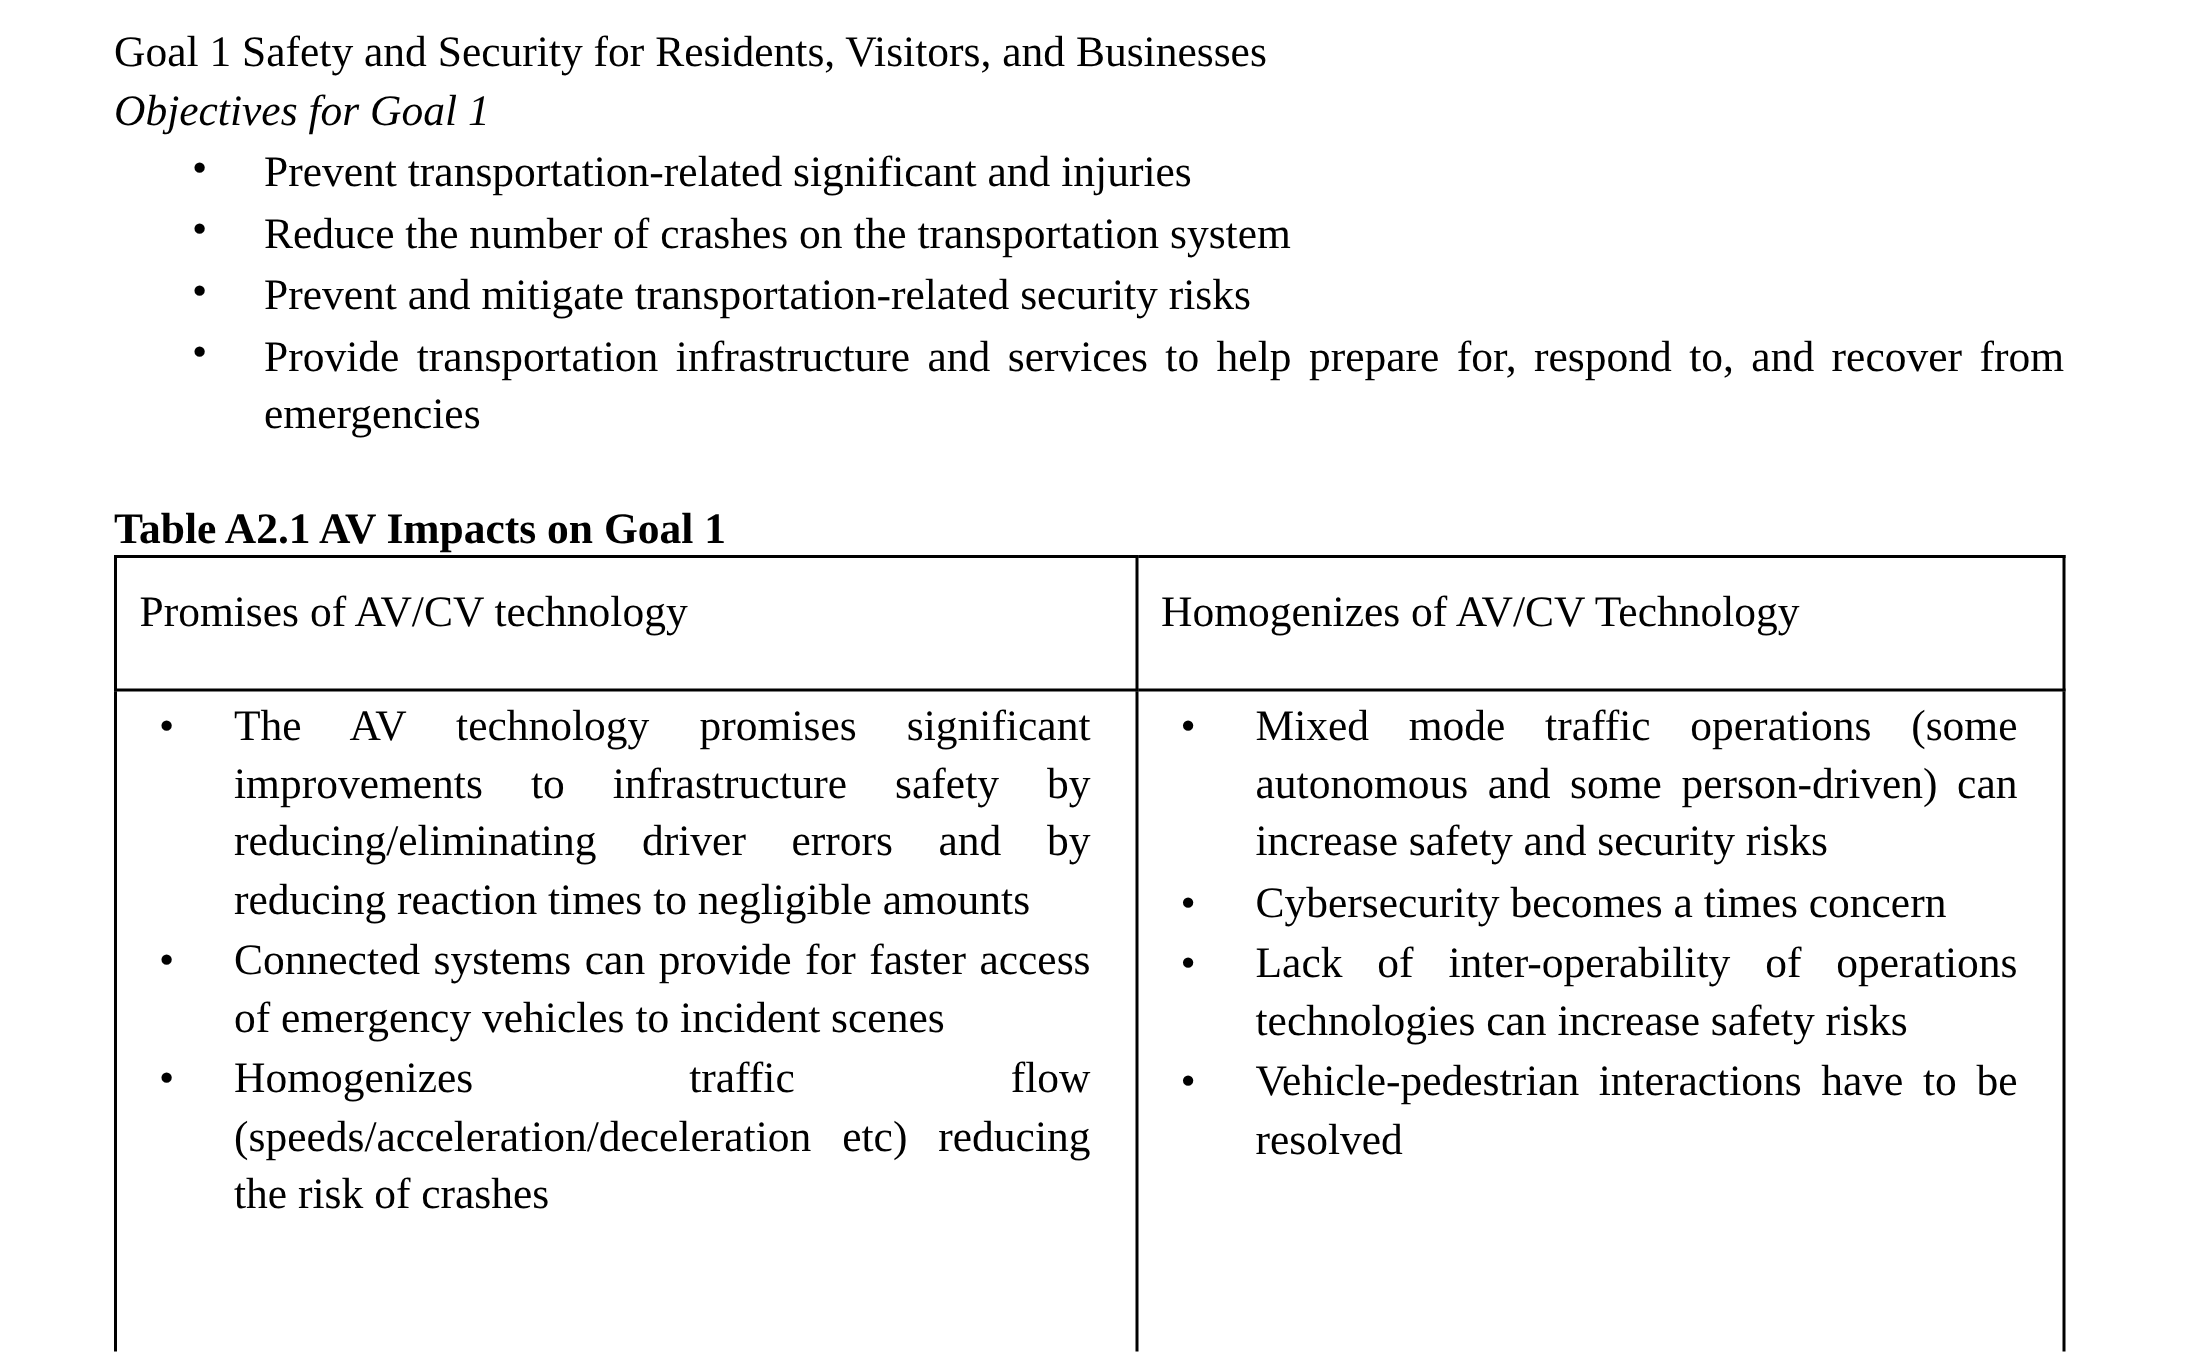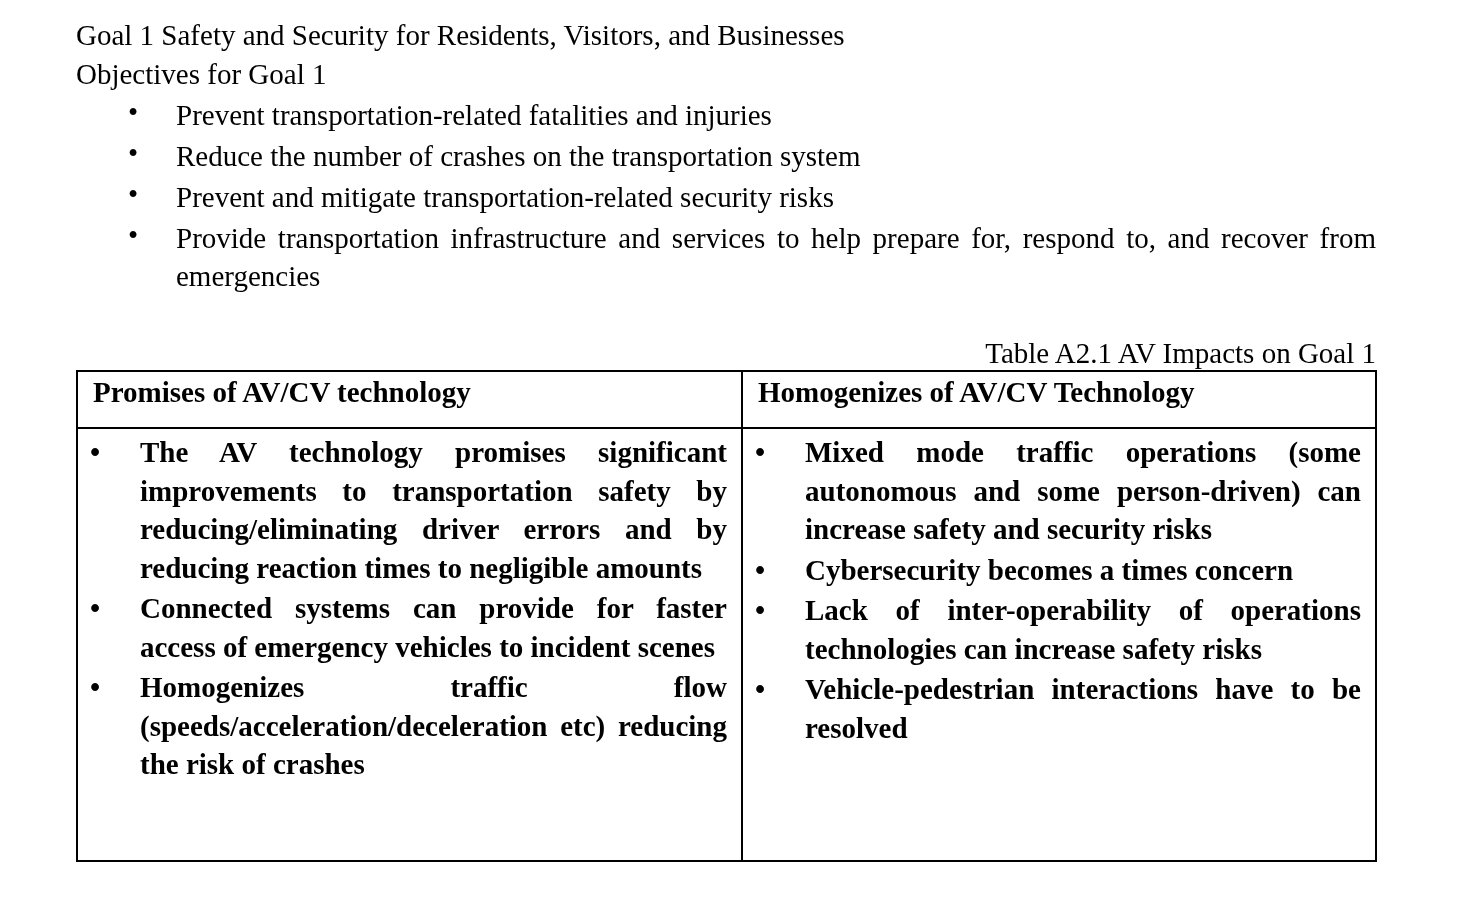--- a/index.html
+++ b/index.html
@@ -2,40 +2,40 @@
 <html><head>
   <meta charset="utf-8">
   <style>
     html, body { margin:0; padding:0; background:#ffffff; }
     body { width:1461px; height:901px; position:relative; overflow:hidden;
            font-family:"Liberation Serif","DejaVu Serif",serif; color:#000; font-size:29px; }
     .line { position:absolute; left:76px; white-space:nowrap; line-height:38px; }
     .obj { position:absolute; left:0; width:1461px; }
     .obj .bullet { position:absolute; left:126px; width:14px; text-align:center; }
     .obj .text { position:absolute; left:176px; width:1200px; text-align:justify; text-align-last:left; line-height:38px; }
-    .caption { position:absolute; left:76px; width:1300px; top:334px; text-align:right; font-weight:normal; line-height:38px; }
+    .caption { position:absolute; left:76px; width:1300px; top:334px; text-align:left; font-weight:bold; line-height:38px; }
     table { position:absolute; left:76px; top:370px; width:1301px; border-collapse:collapse; table-layout:fixed; }
-    td { border:2px solid #000; vertical-align:top; padding:0;font-weight:bold; }
+    td { border:2px solid #000; vertical-align:top; padding:16px; }
     td.hdr { height:55px; padding-left:15px; line-height:40px; }
     td.col1 { width:648px; }
     td.body { height:427px; padding-top:4px; }
     ul.items { list-style:none; margin:0; padding:0; }
     ul.items li { position:relative; padding-left:62px; padding-right:14px; line-height:38.5px; text-align:justify; margin-bottom:2px; }
     ul.items li .b { position:absolute; left:12px; top:0; }
   </style>
 </head>
 <body>
 
 <div class="line" style="top:16px;">Goal 1 Safety and Security for Residents, Visitors, and Businesses</div>
-<div class="line" style="top:55px;">Objectives for Goal 1</div>
+<div class="line" style="top:55px;font-style:italic;">Objectives for Goal 1</div>
 
 <div>
   <div class="obj" style="top:96px;">
     <span class="bullet">•</span>
-    <span class="text">Prevent transportation-related fatalities and injuries</span>
+    <span class="text">Prevent transportation-related significant and injuries</span>
   </div>
   <div class="obj" style="top:137px;">
     <span class="bullet">•</span>
     <span class="text">Reduce the number of crashes on the transportation system</span>
   </div>
   <div class="obj" style="top:178px;">
     <span class="bullet">•</span>
     <span class="text">Prevent and mitigate transportation-related security risks</span>
   </div>
   <div class="obj" style="top:219px;">
@@ -48,21 +48,21 @@
 
 <table>
   <tbody>
       <tr>
     <td class="hdr col1">Promises of AV/CV technology</td>
     <td class="hdr">Homogenizes of AV/CV Technology</td>
   </tr>
   <tr>
     <td class="body col1">
       <ul class="items">
-        <li><span class="b">•</span><span>The AV technology promises significant improvements to transportation safety by reducing/eliminating driver errors and by reducing reaction times to negligible amounts</span></li>
+        <li><span class="b">•</span><span>The AV technology promises significant improvements to infrastructure safety by reducing/eliminating driver errors and by reducing reaction times to negligible amounts</span></li>
         <li><span class="b">•</span><span>Connected systems can provide for faster access of emergency vehicles to incident scenes</span></li>
         <li><span class="b">•</span><span>Homogenizes traffic flow (speeds/acceleration/deceleration etc) reducing the risk of crashes</span></li>
       </ul>
     </td>
     <td class="body">
       <ul class="items">
         <li><span class="b">•</span><span>Mixed mode traffic operations (some autonomous and some person-driven) can increase safety and security risks</span></li>
         <li><span class="b">•</span><span>Cybersecurity becomes a times concern</span></li>
         <li><span class="b">•</span><span>Lack of inter-operability of operations technologies can increase safety risks</span></li>
         <li><span class="b">•</span><span>Vehicle-pedestrian interactions have to be resolved</span></li>

